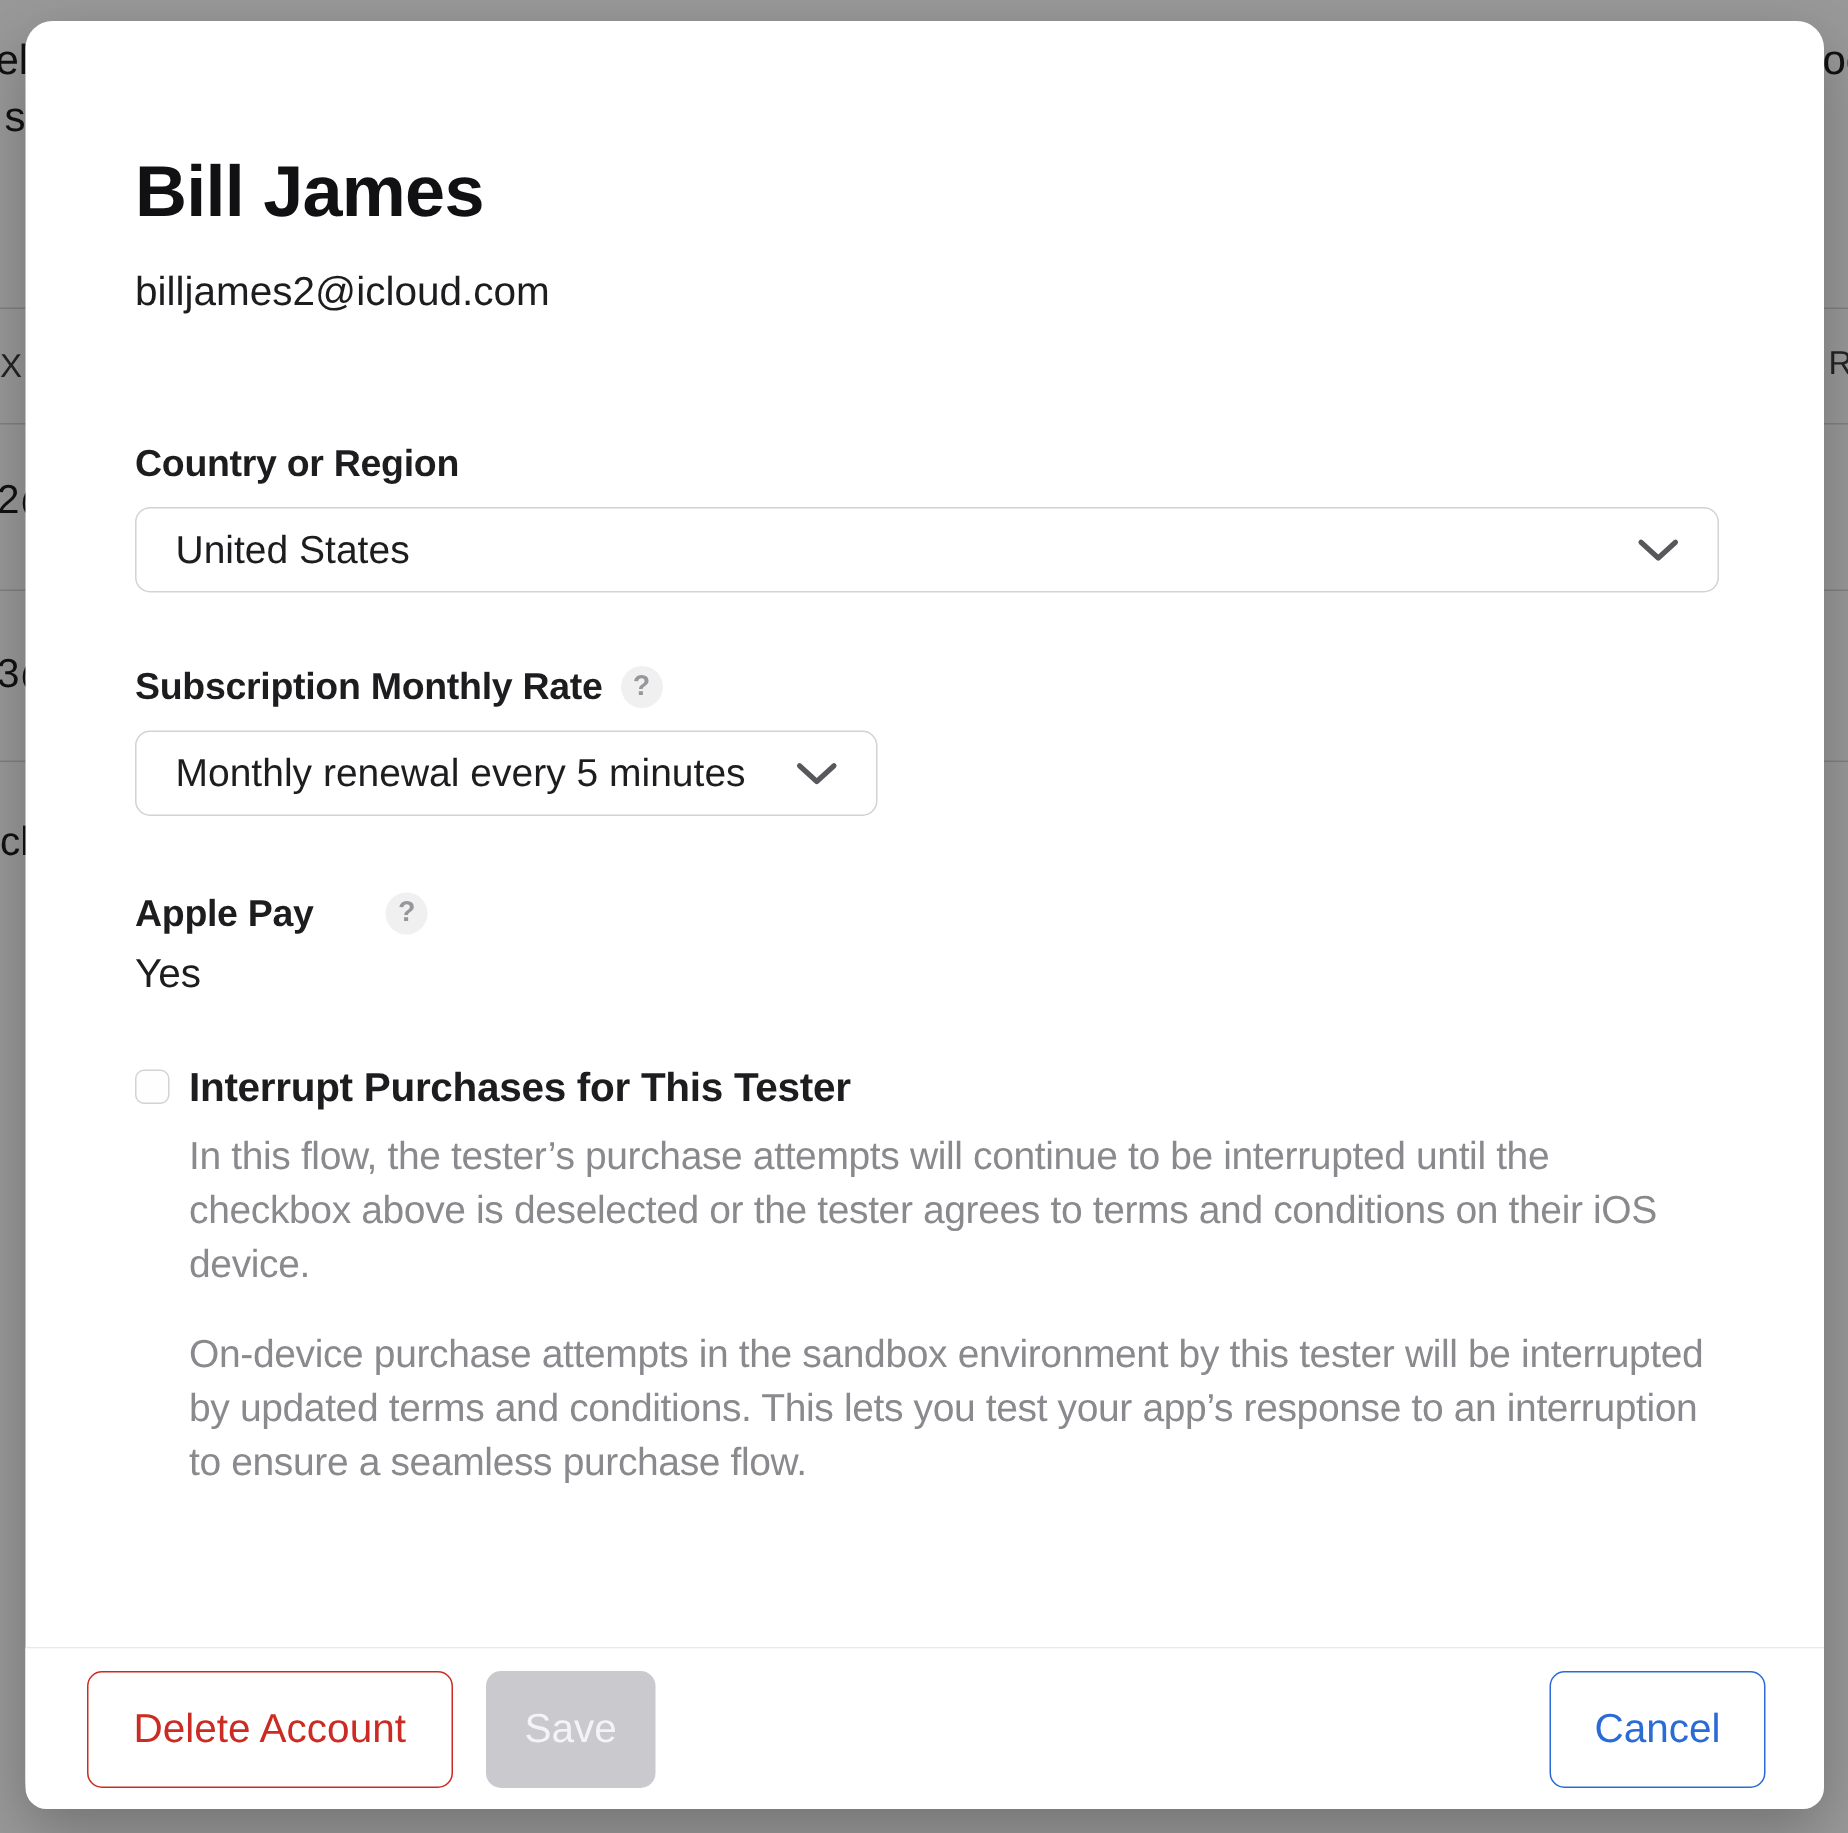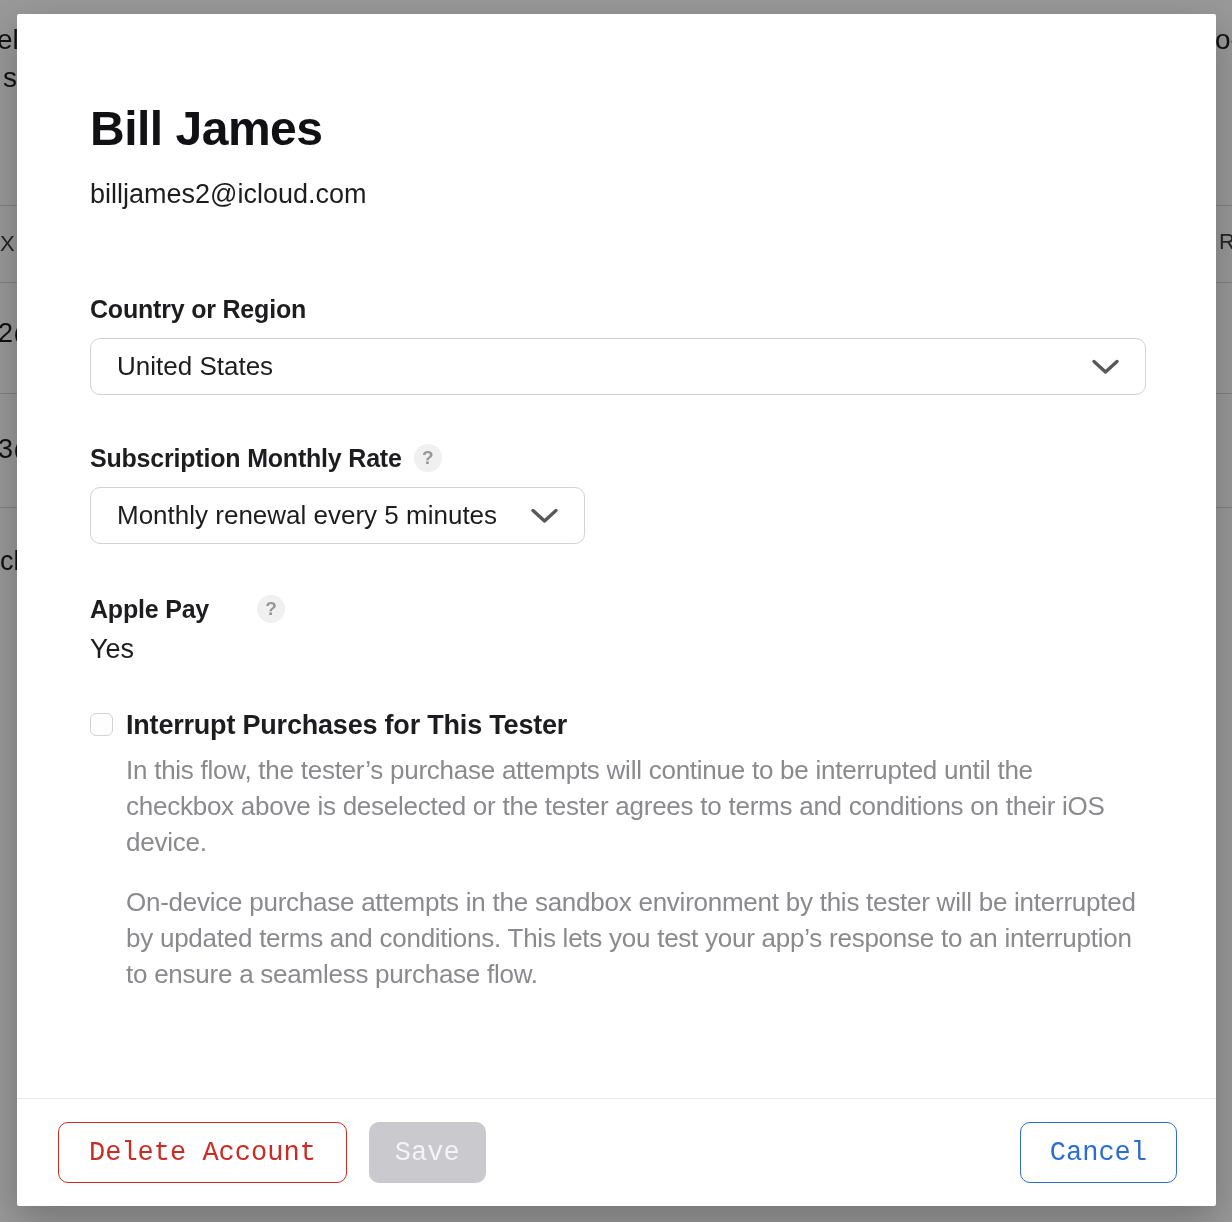--- a/index.html
+++ b/index.html
@@ -24,21 +24,21 @@
   .frag-row2 { left:-2px; top:434px; font-size:27px; }
   .frag-row3 { left:0px; top:546px; font-size:27px; }
   .bg-line { position:absolute; left:0; right:0; height:1px; background:#d8d8d8; }
   .line1 { top:205px; } .line2 { top:282px; } .line3 { top:393px; } .line4 { top:507px; }
 
   .overlay { position:absolute; inset:0; background:rgba(0,0,0,0.40); }
 
   
   .modal {
     position:absolute; left:17px; top:14px; width:1199px; height:1192px;
-    background:#ffffff; border-radius:2px;
+    background:#ffffff; border-radius:18px;
     box-shadow:0 14px 40px rgba(0,0,0,0.25);
   }
   .modal-body { padding:90px 70px 0 73px; }
 
   h1.dialog-title { font-size:48px; line-height:50px; font-weight:700; color:#111113; letter-spacing:-0.5px; }
   .email { margin-top:24px; font-size:27px; line-height:32px; color:#1d1d1f; }
 
   .field-label-row { display:flex; align-items:center; gap:12px; }
   .field-label { font-size:25px; line-height:30px; font-weight:600; color:#1d1d1f; letter-spacing:-0.2px;text-align:center; }
   .mt-country { margin-top:84px; }
@@ -83,22 +83,22 @@
 
   
   .modal-footer {
     position:absolute; left:0; right:0; bottom:0; height:108px;
     border-top:1px solid #e8e8ea;
     display:flex; align-items:center;
     padding:0 39px 0 41px;
     border-radius:0 0 14px 14px; background:#ffffff;
   }
   .btn {
-    height:61px; border-radius:10px; font-size:27px;
-    font-family:Liberation Mono, monospace;
+    height:78px; border-radius:10px; font-size:27px;
+    font-family:Liberation Sans, sans-serif;
     display:flex; align-items:center; justify-content:center;
     background:#ffffff; cursor:pointer;
   }
   .btn-delete { border:1.5px solid #cb2b22; color:#cb2b22; padding:0 30px; }
   .btn-cancel { border:1.5px solid #2a6bd6; color:#2a6bd6; padding:0 29px; margin-left:auto; }
   .btn-save { border:none; background:#c9c9ce; color:#f4f4f6; padding:0 26px; margin-left:22px; cursor:default; }
 </style>
 </head>
 <body>
 

